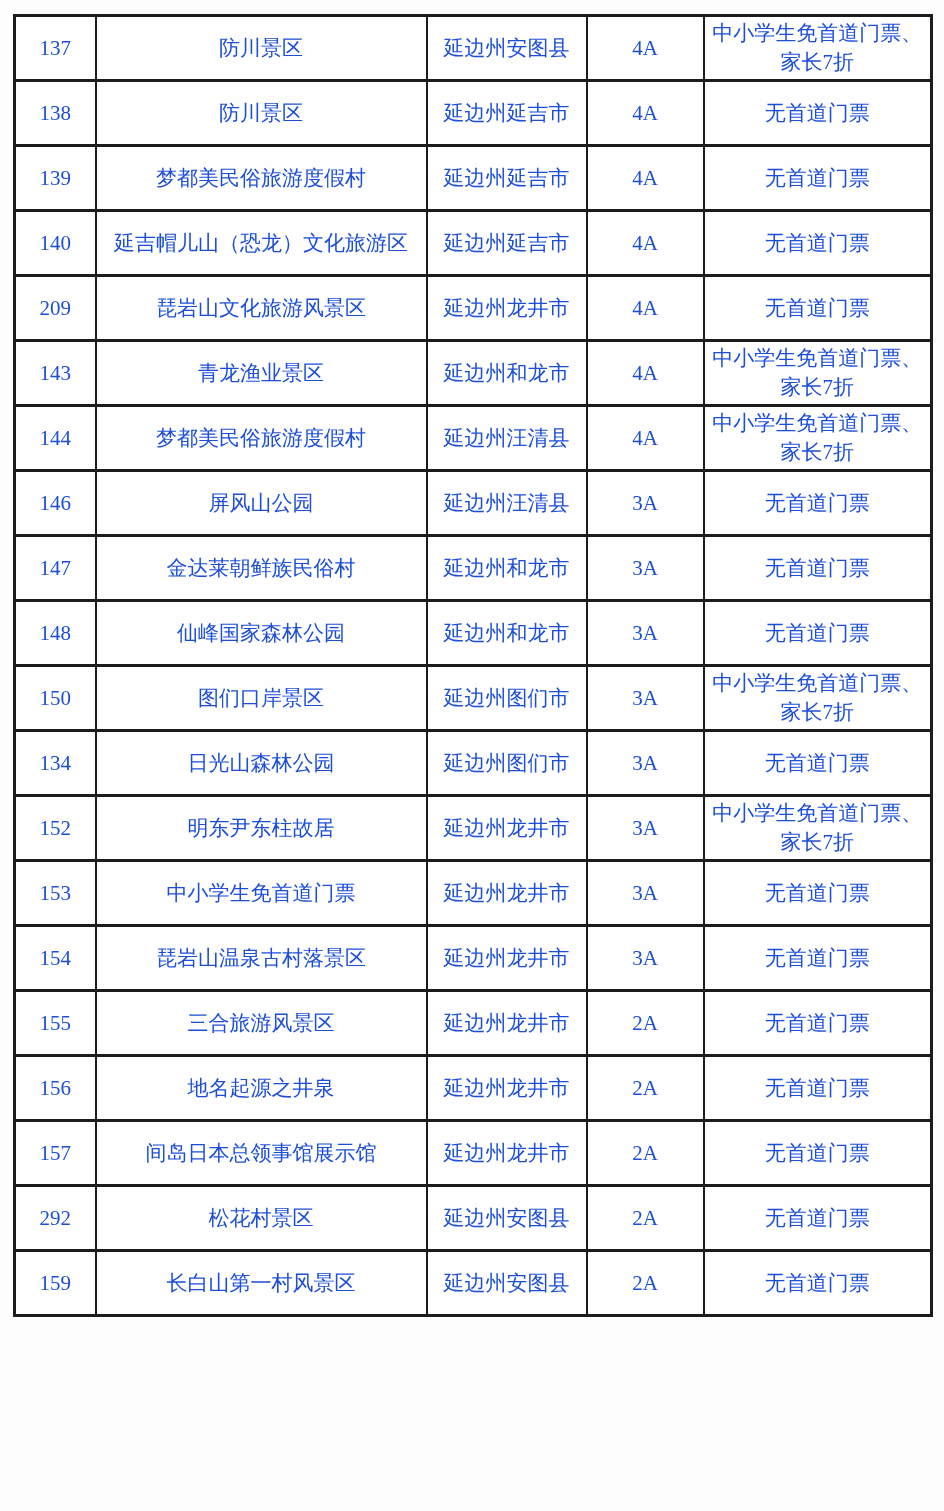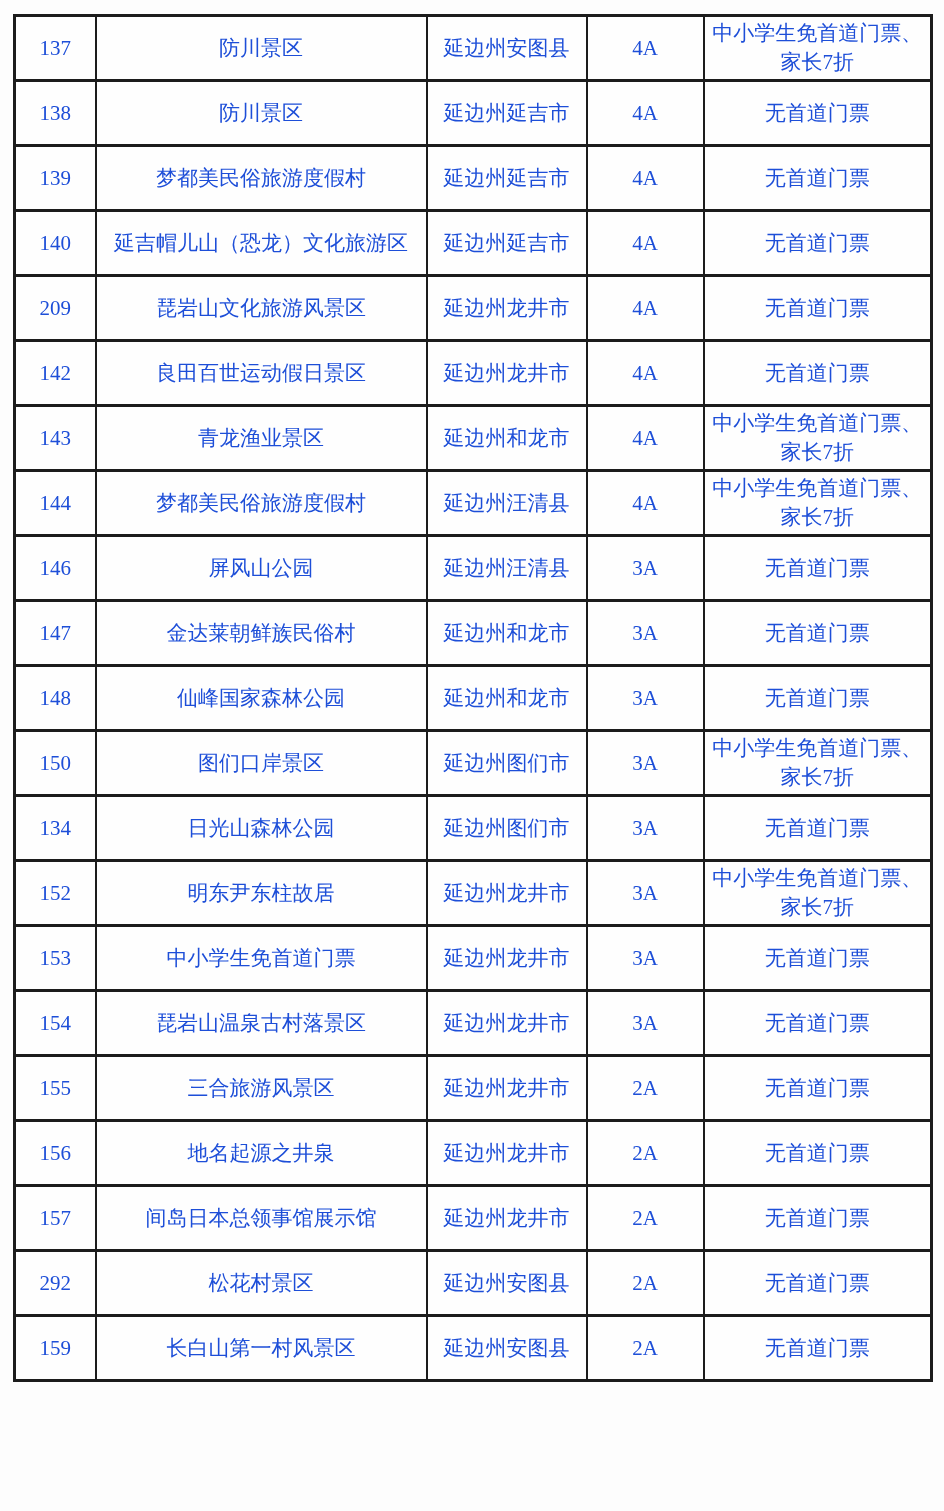--- a/index.html
+++ b/index.html
@@ -85,27 +85,20 @@
     <td>无首道门票</td>
   </tr>
         <tr>
     <td>209</td>
     <td>琵岩山文化旅游风景区</td>
     <td>延边州龙井市</td>
     <td>4A</td>
     <td>无首道门票</td>
   </tr>
         <tr>
-    <td>142</td>
-    <td>良田百世运动假日景区</td>
-    <td>延边州龙井市</td>
-    <td>4A</td>
-    <td>无首道门票</td>
-  </tr>
-        <tr>
     <td>143</td>
     <td>青龙渔业景区</td>
     <td>延边州和龙市</td>
     <td>4A</td>
     <td>中小学生免首道门票、家长7折</td>
   </tr>
         <tr>
     <td>144</td>
     <td>梦都美民俗旅游度假村</td>
     <td>延边州汪清县</td>

